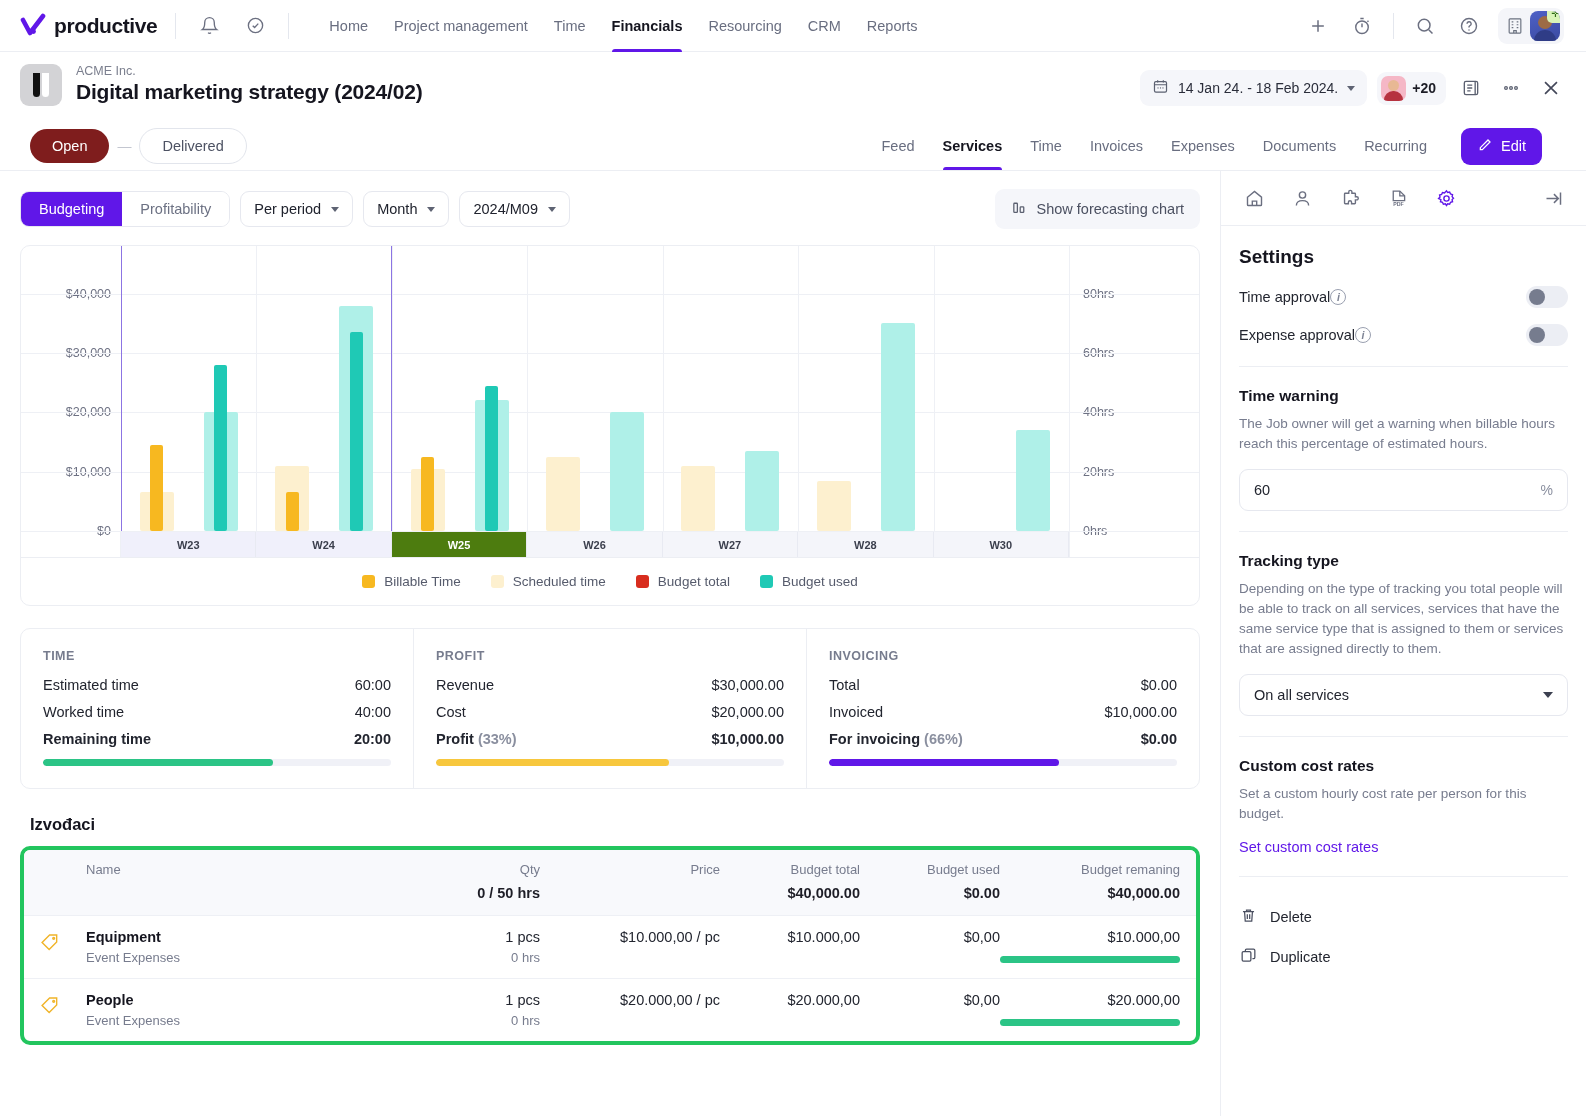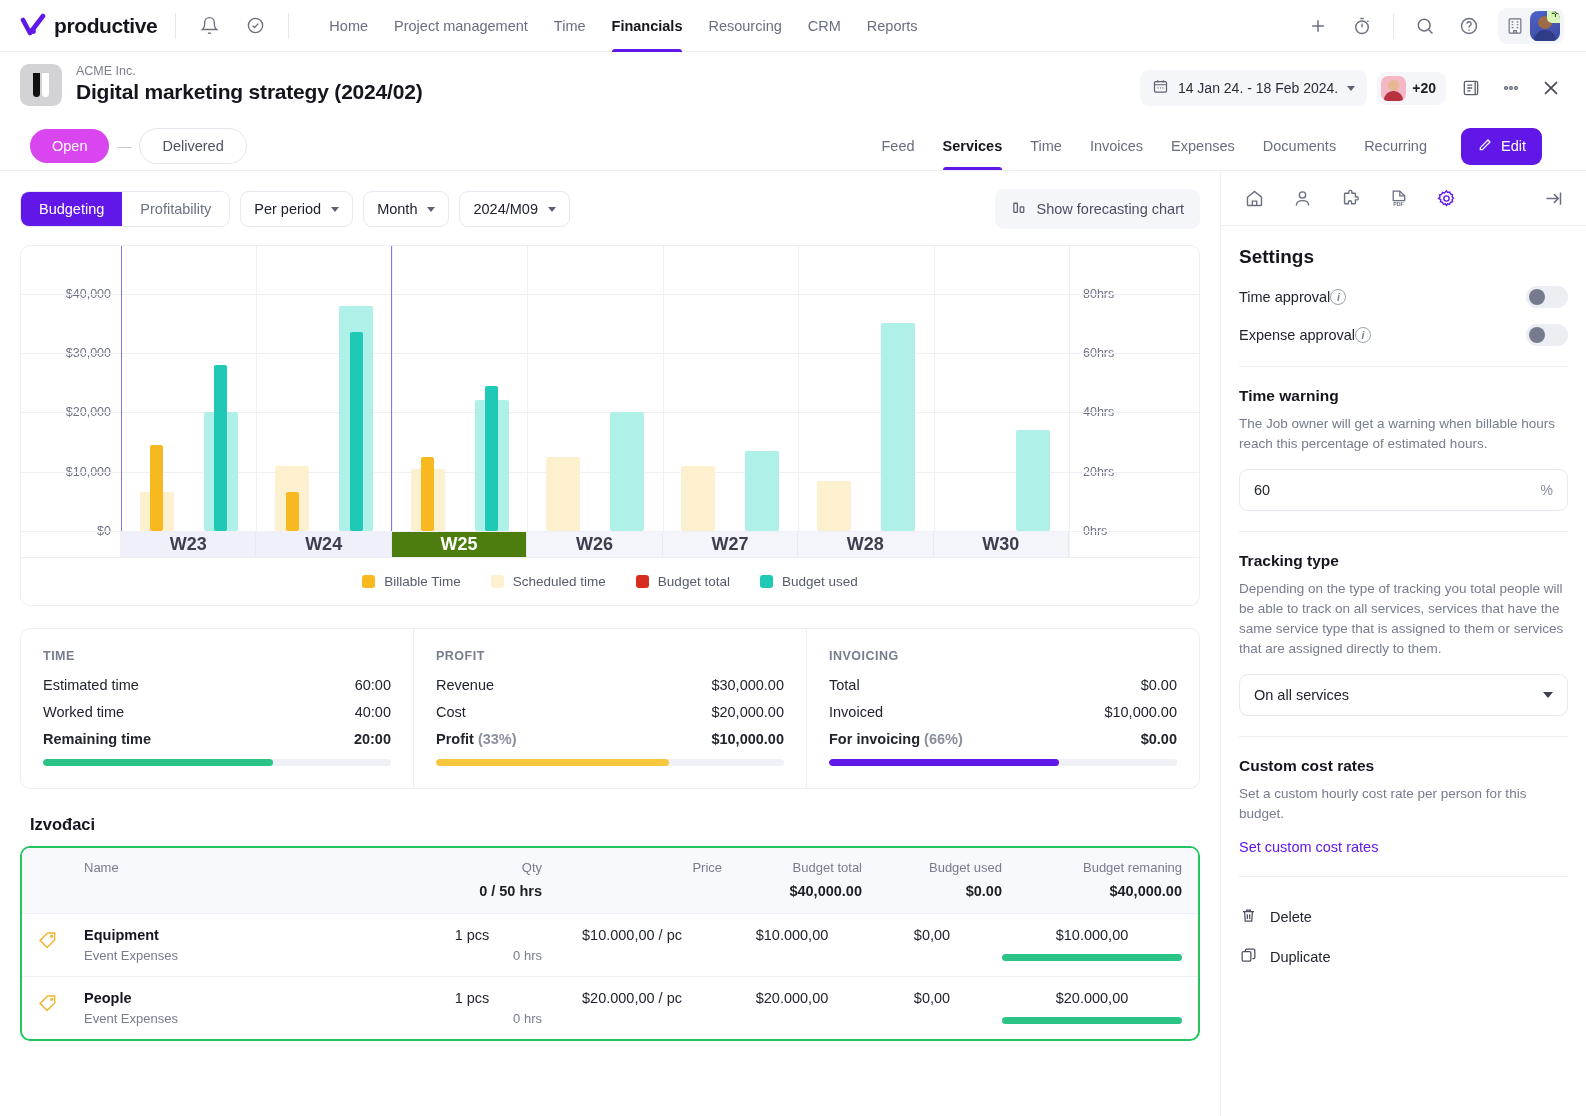--- a/index.html
+++ b/index.html
@@ -78,21 +78,21 @@
   }
   .pill-ava { width:25px;height:25px;border-radius:7px;background:#f5b7c6; position:relative; overflow:hidden;}
   .pill-ava::before{content:"";position:absolute;left:7px;top:4px;width:11px;height:11px;border-radius:50%;background:#e8b894;}
   .pill-ava::after{content:"";position:absolute;left:3px;bottom:0;width:19px;height:10px;border-radius:9px 9px 0 0;background:#b6323f;}
   .pill-count { font-size: 14px; font-weight: 600; color:#1d1d26; }
 
   .statusrow { display:flex; align-items:center; gap: 6px; padding: 16px 20px 0 10px; }
   .chip {
     border-radius: 20px; padding: 9px 22px; font-size: 14.5px; cursor:pointer;
   }
-  .chip.open { background:#d946ef; color:#fff; font-weight: 500; }
+  .chip.open { background:#7f1d1d; color:#fff; font-weight: 500; }
   .chip.outline { background:#fff; border:1px solid #e2e5ec; color:#4d5263; }
   .chip-dash { color:#c3c6d0; font-size: 14px; padding: 0 2px; }
 
   .tabs {
     margin-left:auto; display:flex; align-items:center; gap: 28px; height: 48px; padding-right: 4px;
   }
   .tab { font-size: 14.5px; color: #696e80; cursor:pointer; height:48px; display:flex; align-items:center; position:relative;}
   .tab.active { color:#15151f; font-weight:700; }
   .tab.active::after { content:""; position:absolute;left:0;right:0;bottom:0;height:3px;background:#6017e8;border-radius:3px 3px 0 0;}
   .edit-btn {
@@ -137,21 +137,21 @@
   .grp { display:flex; align-items:flex-end; gap: 30px; height:100%; width:100%; justify-content:center;}
   .stack { position:relative; width:34px; height:100%; display:flex; align-items:flex-end; justify-content:center;}
   .bar-back { position:absolute; bottom:0; width:34px; border-radius:2px; }
   .bar-front { position:relative; width:13px; border-radius:2px; }
 
   .xaxis { display:flex; height:26px; border-top:1px solid #eceef3; }
   .xpad-l { width:100px; border-right:1px solid #eef0f5; }
   .xpad-r { width:130px; border-left:1px solid #eef0f5; }
   .xcats { flex:1; display:flex; }
   .xcat {
-    flex:1; display:flex;align-items:center;justify-content:center; font-size:18px; font-weight:700;
+    flex:1; display:flex;align-items:center;justify-content:center; font-size:11px; font-weight:700;
     color:#3b3f4d; background:#f4f5fa; border-right:1px solid #e8eaf2; cursor:pointer;
   }
   .xcat.sel { background:#4d7c0f; color:#fff; }
   .xcat.hl { background:#f0f0fb; }
   .legend { display:flex; align-items:center; justify-content:center; gap:30px; height:48px; border-top:1px solid #eceef3;}
   .lg { display:flex; align-items:center; gap:9px; font-size:13.5px; color:#565b6c; cursor:pointer;}
   .swatch { width:13px;height:13px;border-radius:3px; }
 
   
   .stats { margin-top: 22px; display:flex; border:1px solid #eceef3; border-radius:10px; overflow:hidden;}
@@ -161,32 +161,32 @@
   .stat-row { display:flex; justify-content:space-between; align-items:baseline; margin-bottom:11px; font-size:14.5px; }
   .stat-row .k { color:#22252f; }
   .stat-row .k .pct { color:#8a8f9f; }
   .stat-row .v { color:#22252f; }
   .stat-row.total .k, .stat-row.total .v { font-weight:700; }
   .pbar { height:7px; border-radius:4px; background:#f0f1f7; margin-top:12px; overflow:hidden; }
   .pbar i { display:block; height:100%; border-radius:4px; }
 
   
   .sec-title { font-size:16.5px; font-weight:700; margin: 26px 0 12px 10px; color:#15151f; }
-  .table { border:2px solid #22c55e; border-radius:10px; overflow:hidden; }
+  .table { border:4px solid #22c55e; border-radius:10px; overflow:hidden; }
   .thead { display:flex; background:#f8f9fc; padding: 12px 16px 14px 16px; }
   .tr { display:flex; padding: 13px 16px; border-top:1px solid #eef0f5; align-items:flex-start; }
   .c-ic { width:46px; flex:none; display:flex; align-items:flex-start; padding-top:3px; }
   .c-name { flex: 1 1 auto; min-width:0; }
   .c-num { width:140px; flex:none; text-align:right; }
   .c-num.wide { width: 180px; }
   .th { font-size:13px; color:#777c8e; }
   .th .sub { display:block; font-size:14.5px; font-weight:700; color:#1d1d26; margin-top:8px; }
   .cell-main { font-size:14.5px; font-weight:700; color:#15151f; }
   .cell-sub { font-size:13px; color:#777c8e; margin-top:5px; }
-  .cell-v { font-size:14.5px; color:#22252f;text-align:center; }
+  .cell-v { font-size:14.5px; color:#22252f; }
   .cell-v2 { font-size:13px; color:#777c8e; margin-top:5px; }
   .minibar { height:7px; border-radius:4px; background:#2bc486; margin-top:11px; }
 
   
   .rail-icons { display:flex; align-items:center; gap:18px; padding: 12px 18px; border-bottom:1px solid #eceef3; }
   .rail-ic { width:30px;height:30px;display:flex;align-items:center;justify-content:center;
     border-radius:7px;color:#6b6f80;cursor:pointer;}
   .rail-ic.active { color:#6017e8; }
   .rail-ic.last { margin-left:auto; }
   .rail-body { padding: 20px 18px; overflow:hidden; flex:1; }

